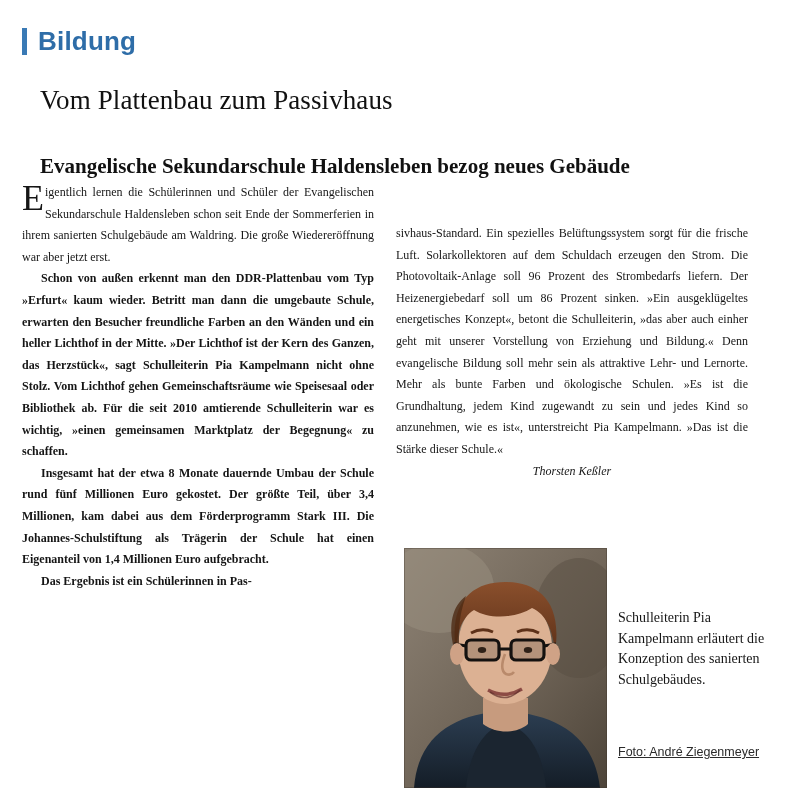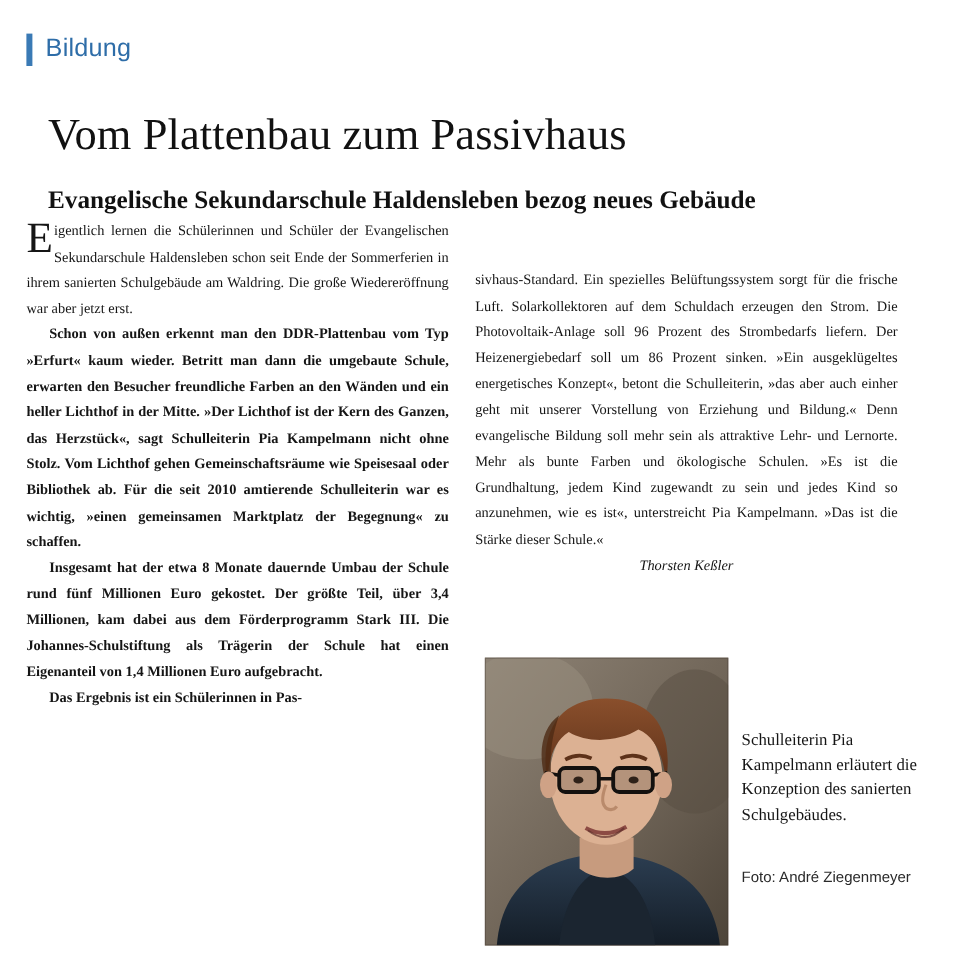--- a/index.html
+++ b/index.html
@@ -34,34 +34,34 @@
     height: 30px;
   }
   .kicker-rule {
     width: 5px;
     height: 27px;
     background: #3a7ab5;
     margin-right: 11px;
   }
   .kicker-text {
     font-family: "Liberation Sans", sans-serif;
-    font-weight: normal;
-    font-size: 21px;
+    font-weight: bold;
+    font-size: 26px;
     letter-spacing: 0.2px;
     color: #2e6da8;
   }
 
   
   .headline {
     position: absolute;
     left: 40px;
     top: 68px;
     width: 716px;
     font-family: "Liberation Serif", serif;
-    font-size: 37px;
+    font-size: 27px;
     font-weight: normal;
     letter-spacing: 0.1px;
     color: #111;
     line-height: 1.1;
   }
 
   
   .subheadline {
     position: absolute;
     left: 40px;
@@ -138,26 +138,27 @@
     top: 608px;
     width: 160px;
     font-family: "Liberation Serif", serif;
     font-size: 14px;
     line-height: 20.5px;
     color: #151515;
   }
   .credit {
     position: absolute;
     left: 618px;
-    top: 724px;
+    top: 745px;
     width: 160px;
     font-family: "Liberation Sans", sans-serif;
     font-size: 12.5px;
     line-height: 15px;
     color: #2a2a2a;
+    text-decoration: underline;
   }
 </style>
 </head>
 <body>
 
 <div class="page">
 
   <div class="kicker-row">
     <div class="kicker-rule"></div>
     <div class="kicker-text">Bildung</div>

